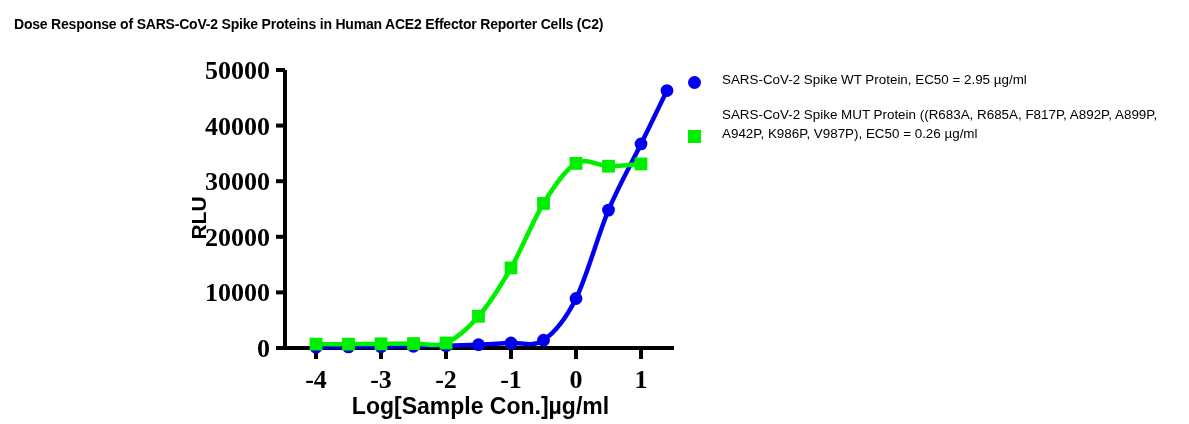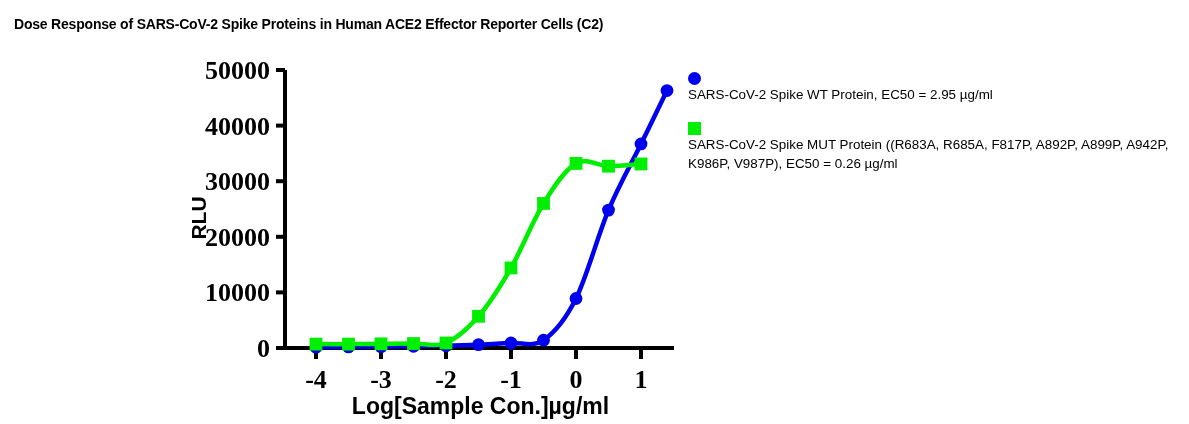--- a/index.html
+++ b/index.html
@@ -56,23 +56,22 @@
     fill: #000000;
   }
   .legend {
     position: absolute;
     left: 688px;
     top: 70px;
     width: 495px;
   }
   .legend-row {
     display: flex;
-    align-items: flex-start;
+    align-items: flex-end;
     margin-bottom: 16px;
-    flex-direction: column;
   }
   .legend-swatch-wrap {
     width: 34px;
     min-width: 34px;
     padding-top: 2px;
     display: flex;
     justify-content: flex-start;
   }
   .swatch-circle {
     width: 13px;

